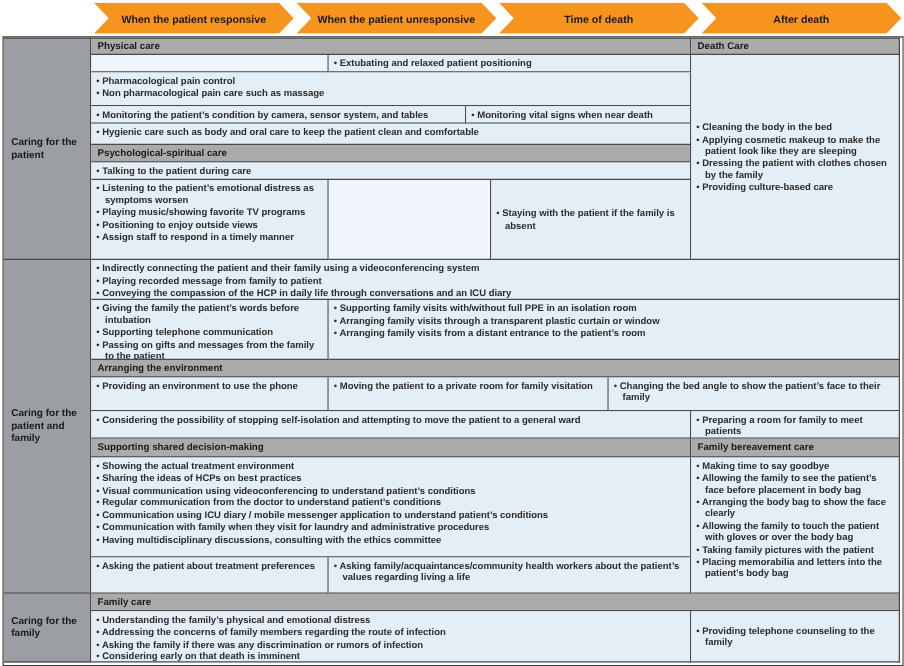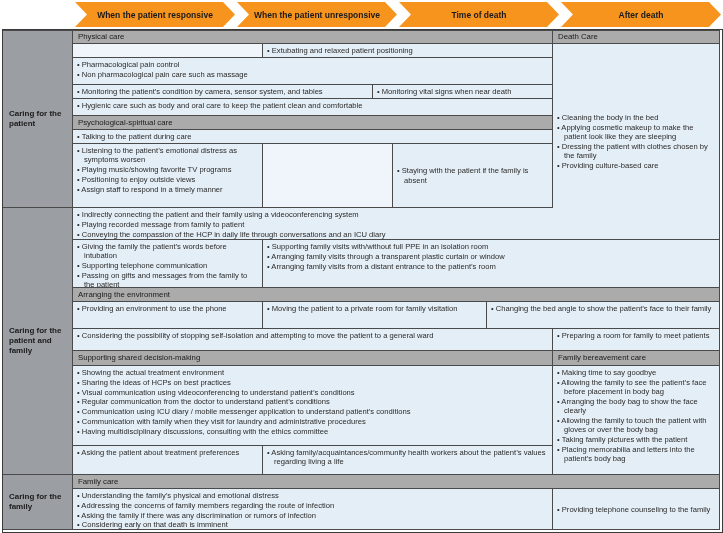--- a/index.html
+++ b/index.html
@@ -29,32 +29,32 @@
     position:absolute;box-sizing:border-box;
     border-right:1px solid var(--border,#4a4a4a);
     border-bottom:1px solid var(--border,#4a4a4a);
     background:var(--cell-blue,#e4eef6);
     overflow:hidden;
     font-size:7.6px;line-height:9.3px;color:#2b2b2b;
   }
   .cell.top{border-top:1px solid var(--border,#4a4a4a);}
   .hdr{
     background:var(--header-gray,#ababab);
-    font-weight:normal;color:#1a1a1a;font-size:7.8px;
+    font-weight:bold;color:#1a1a1a;font-size:7.8px;
     display:flex;align-items:center;padding-left:5px;
   }
   .lbl{
     background:var(--label-gray,#9b9ea3);
     font-weight:bold;color:#1a1a1a;font-size:8px;line-height:10px;
     display:flex;align-items:center;padding-left:6px;padding-right:0;
   }
   .lighter{background:#eff5fa;}
   .vc{display:flex;align-items:center;}
   ul.b{margin:1px 0;padding:1px 3px 0 4px;list-style:none;}
-  ul.b li{padding-left:7px;text-indent:-7px;margin:0 0 0.5px 0;}
+  ul.b li{padding-left:7px;text-indent:-7px;margin:0 0 0.5px 0;font-weight:bold;}
   ul.b li::before{content:"• ";}
 </style>
 </head>
 <body>
 
 <div class="phases">
   <div class="phase">When the patient responsive</div>
   <div class="phase">When the patient unresponsive</div>
   <div class="phase">Time of death</div>
   <div class="phase">After death</div>
@@ -116,21 +116,21 @@
         <li>Assign staff to respond in a timely manner</li>
       </ul>
     </div>
   <div class="cell lighter" style="left:260px;top:114px;width:130px;height:64px"></div>
   <div class="cell vc" style="left:390px;top:114px;width:160px;height:64px">
       <ul class="b">
         <li>Staying with the patient if the family is absent</li>
       </ul>
     </div>
 
-  <div class="cell vc" style="left:550px;top:14px;width:167px;height:196px">
+  <div class="cell vc" style="left:550px;top:14px;width:167px;height:164px">
       <ul class="b">
         <li>Cleaning the body in the bed</li>
         <li>Applying cosmetic makeup to make the patient look like they are sleeping</li>
         <li>Dressing the patient with clothes chosen by the family</li>
         <li>Providing culture-based care</li>
       </ul>
     </div>
 
   <div class="cell" style="left:70px;top:178px;width:647px;height:32px">
       <ul class="b">

